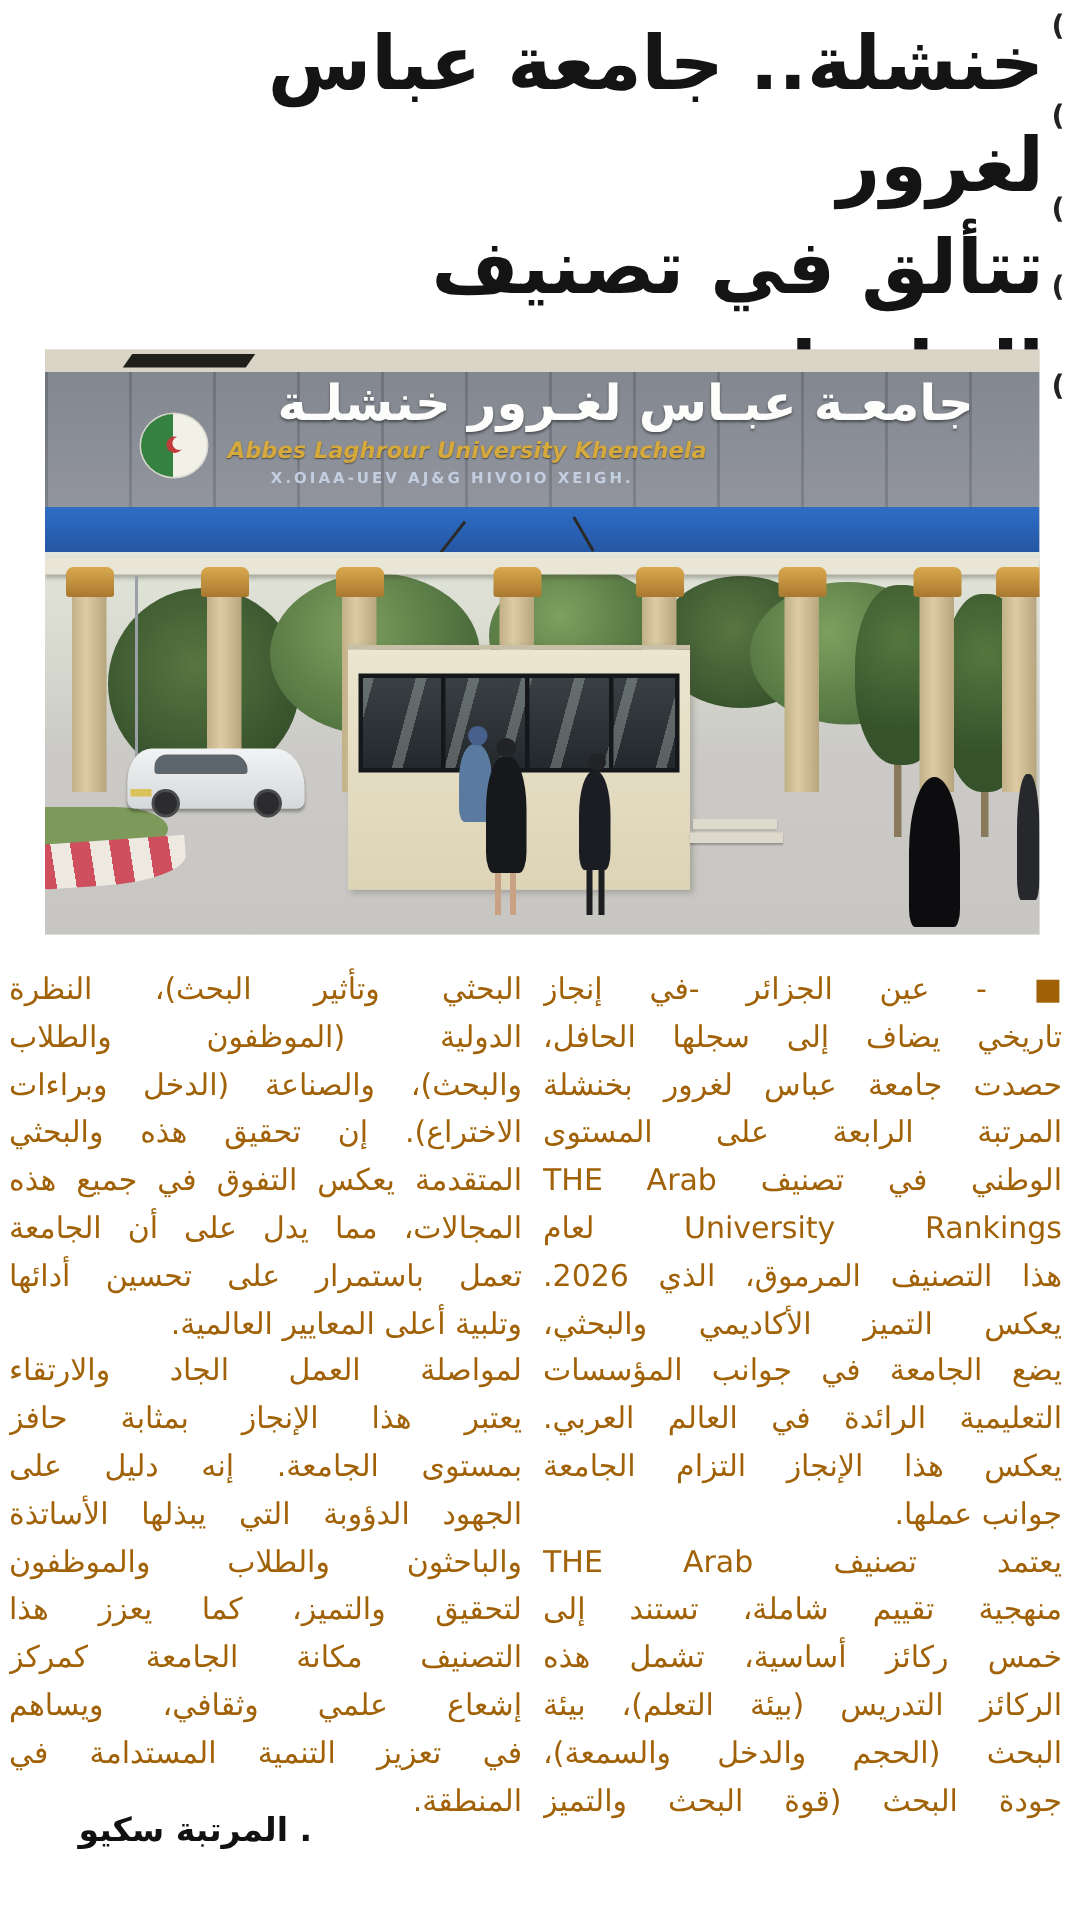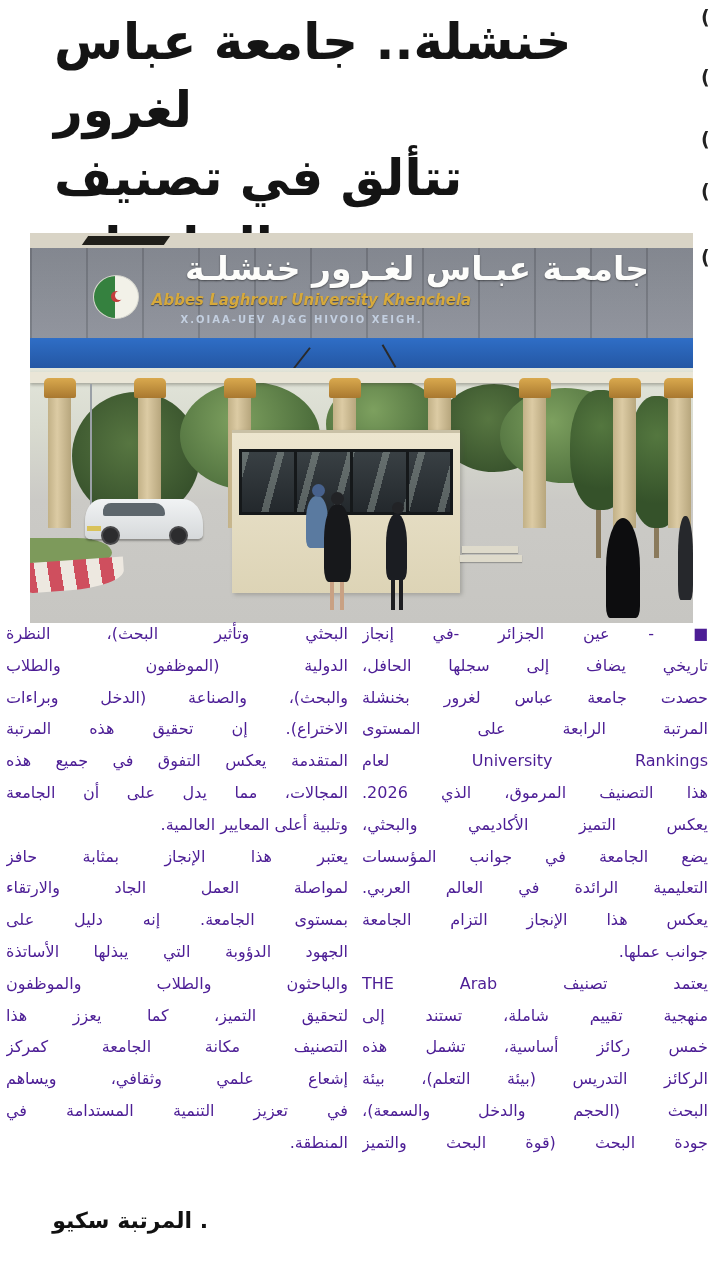--- a/index.html
+++ b/index.html
@@ -3,21 +3,21 @@
 <meta charset="utf-8">
 <style>
   html,body{margin:0;padding:0;}
   body{
     width:710px;height:1280px;position:relative;overflow:hidden;
     background:#ffffff;font-family:"DejaVu Sans",sans-serif;color:#1b1b1b;
   }
   
   .headline{
     position:absolute;left:18px;right:14px;top:8px;
-    direction:rtl;text-align:left;font-weight:bold;
+    direction:rtl;text-align:right;font-weight:bold;
     font-size:50px;line-height:68px;color:#141414;letter-spacing:-1px;margin-left:36px;
   }
   
   .frag{position:absolute;left:701px;width:9px;height:22px;overflow:hidden;
         font-size:19px;font-weight:bold;color:#222;}
   
   .photo{position:absolute;left:30px;top:233px;width:663px;height:390px;
          overflow:hidden;background:#cac9c5;}
   .p-sky{position:absolute;left:0;top:0;width:663px;height:15px;background:#d9d4c6;}
   .p-sky-obj{position:absolute;left:55px;top:3px;width:82px;height:9px;
@@ -80,22 +80,22 @@
            background:#5d666c;border-radius:8px 10px 2px 2px;}
   .car-wheel{position:absolute;bottom:-6px;width:15px;height:15px;border-radius:50%;
              background:#2c2c2e;border:2px solid #4a4a4c;}
   .car-plate{position:absolute;left:2px;bottom:8px;width:14px;height:5px;background:#d9c25a;}
   .person{position:absolute;background:#17181b;border-radius:45% 45% 18% 18%;}
   .head{position:absolute;border-radius:50%;background:#222326;}
   .legs{position:absolute;width:4px;background:#c9a183;}
   .legs.dark{background:#1d1e22;}
   .pole{position:absolute;left:60px;top:16px;width:2px;height:160px;background:#9aa0a6;}
   
-  .col{position:absolute;top:618px;direction:rtl;font-size:16px;line-height:31.8px;
-       color:#4c1d95;}
+  .col{position:absolute;top:644px;direction:rtl;font-size:20px;line-height:31.8px;
+       color:#a16207;}
   .col-right{left:362px;width:346px;}
   .col-left{left:6px;width:342px;}
   .bline{height:31.8px;white-space:nowrap;}
   .bline.j{text-align:justify;text-align-last:justify;white-space:normal;
            height:31.8px;overflow:hidden;}
   .bline.r{text-align:right;}
   .byline{position:absolute;left:6px;top:1208px;width:342px;direction:rtl;
           text-align:right;padding-left:0;padding-right:140px;box-sizing:border-box;
           font-weight:bold;font-size:22px;color:#111;}
 </style>
@@ -197,46 +197,48 @@
     <div class="person" style="left:576px;top:150px;width:34px;height:100px;background:#0d0d0f;border-radius:50% 50% 12% 12%;"></div>
     <div class="person" style="left:648px;top:148px;width:15px;height:84px;background:#26282c;"></div>
   </div>
 </div>
 
 <div class="col col-right">
     <div class="bline j">■ - عين الجزائر -في إنجاز</div>
     <div class="bline j">تاريخي يضاف إلى سجلها الحافل،</div>
     <div class="bline j">حصدت جامعة عباس لغرور بخنشلة</div>
     <div class="bline j">المرتبة الرابعة على المستوى</div>
+    <div class="bline j">الوطني في تصنيف THE Arab</div>
     <div class="bline j">University Rankings لعام</div>
     <div class="bline j">هذا التصنيف المرموق، الذي 2026.</div>
     <div class="bline j">يعكس التميز الأكاديمي والبحثي،</div>
     <div class="bline j">يضع الجامعة في جوانب المؤسسات</div>
     <div class="bline j">التعليمية الرائدة في العالم العربي.</div>
     <div class="bline j">يعكس هذا الإنجاز التزام الجامعة</div>
     <div class="bline r">جوانب عملها.</div>
     <div class="bline j">يعتمد تصنيف THE Arab</div>
     <div class="bline j">منهجية تقييم شاملة، تستند إلى</div>
     <div class="bline j">خمس ركائز أساسية، تشمل هذه</div>
     <div class="bline j">الركائز التدريس (بيئة التعلم)، بيئة</div>
     <div class="bline j">البحث (الحجم والدخل والسمعة)،</div>
     <div class="bline j">جودة البحث (قوة البحث والتميز</div>
   </div>
 <div class="col col-left">
     <div class="bline j">البحثي وتأثير البحث)، النظرة</div>
     <div class="bline j">الدولية (الموظفون والطلاب</div>
     <div class="bline j">والبحث)، والصناعة (الدخل وبراءات</div>
-    <div class="bline j">الاختراع). إن تحقيق هذه المرتبة</div>
+    <div class="bline j">الاختراع). إن تحقيق هذه والبحثي</div>
     <div class="bline j">المتقدمة يعكس التفوق في جميع هذه</div>
     <div class="bline j">المجالات، مما يدل على أن الجامعة</div>
+    <div class="bline j">تعمل باستمرار على تحسين أدائها</div>
     <div class="bline r">وتلبية أعلى المعايير العالمية.</div>
+    <div class="bline j">لمواصلة العمل الجاد والارتقاء</div>
     <div class="bline j">يعتبر هذا الإنجاز بمثابة حافز</div>
-    <div class="bline j">لمواصلة العمل الجاد والارتقاء</div>
     <div class="bline j">بمستوى الجامعة. إنه دليل على</div>
     <div class="bline j">الجهود الدؤوبة التي يبذلها الأساتذة</div>
     <div class="bline j">والباحثون والطلاب والموظفون</div>
-    <div class="bline j">لتحقيق التميز، كما يعزز هذا</div>
+    <div class="bline j">لتحقيق والتميز، كما يعزز هذا</div>
     <div class="bline j">التصنيف مكانة الجامعة كمركز</div>
     <div class="bline j">إشعاع علمي وثقافي، ويساهم</div>
     <div class="bline j">في تعزيز التنمية المستدامة في</div>
     <div class="bline r">المنطقة.</div>
   </div>
 <div class="byline">. المرتبة سكيو</div>
 
 </body></html>

